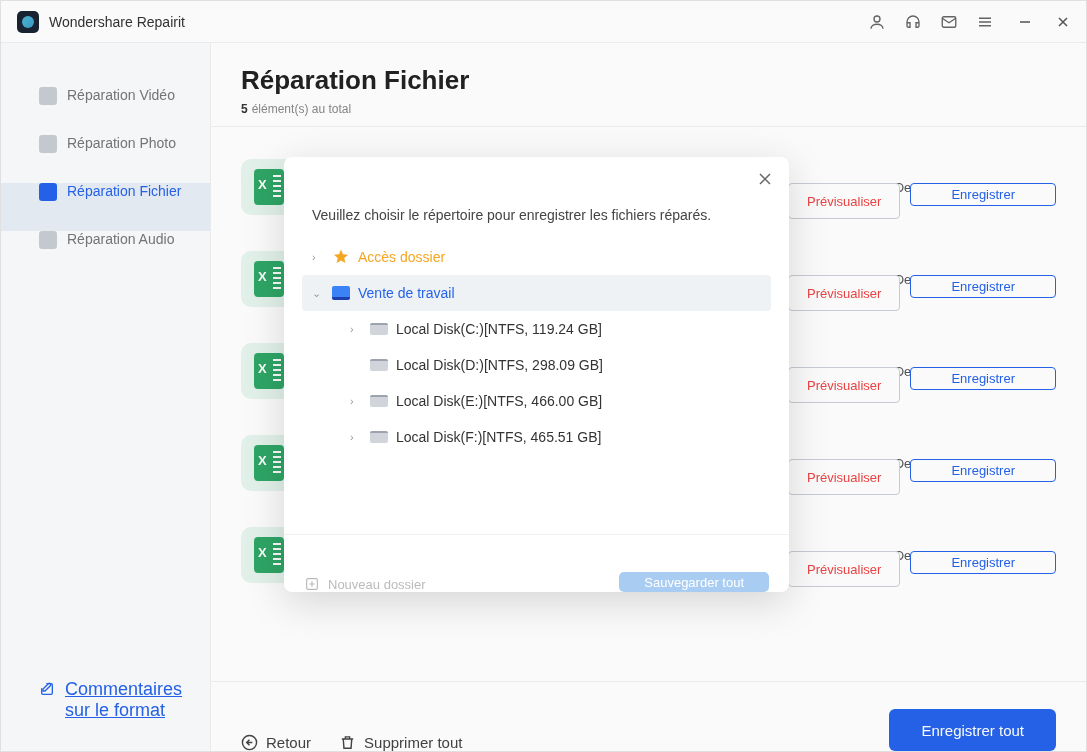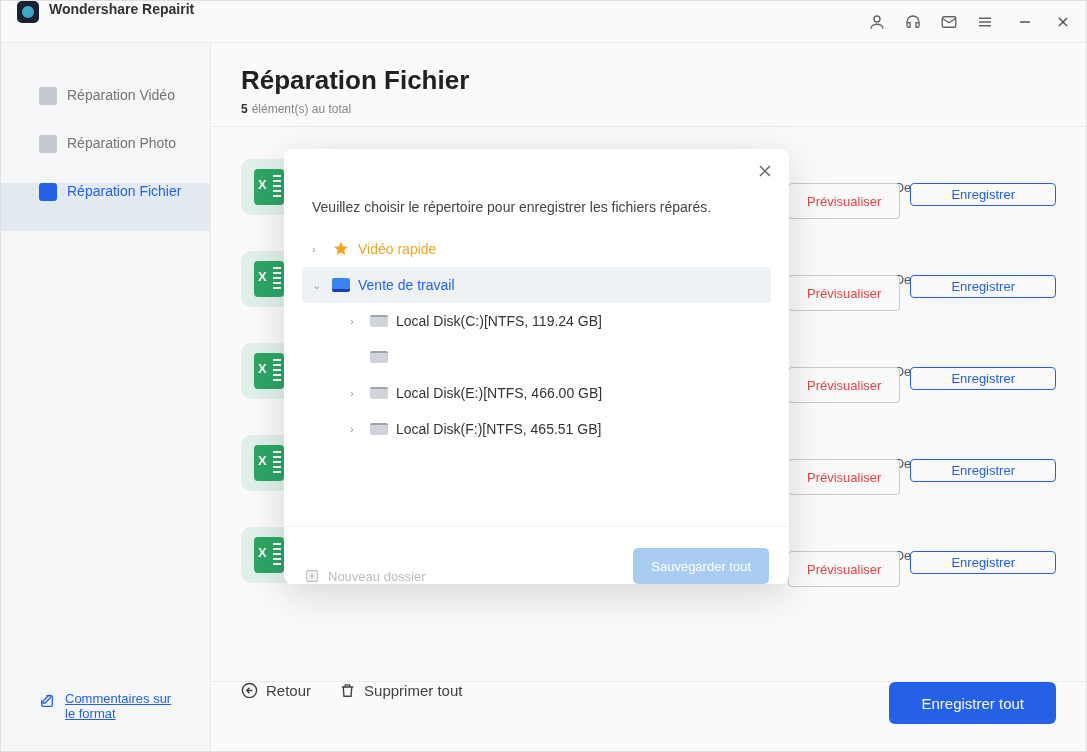--- a/index.html
+++ b/index.html
@@ -1,38 +1,38 @@
 <!DOCTYPE html>
 <html><head>
 <meta charset="utf-8">
 <style>
 * { margin:0; padding:0; box-sizing:border-box; font-family:-apple-system,BlinkMacSystemFont,"Segoe UI",sans-serif; }
 body { width:1087px; height:752px; background:#fff; overflow:hidden; position:relative; }
 .app { width:100%; height:100%; display:flex; flex-direction:column; border:1px solid #e5e5e5; }
-.titlebar { height:42px; display:flex; padding:0 16px; border-bottom:1px solid #f0f0f0;font-weight:bold; }
+.titlebar { height:42px; display:flex; align-items:center; padding:0 16px; border-bottom:1px solid #f0f0f0; }
 .logo { width:22px; height:22px; border-radius:5px; background:#1a2332; display:flex; align-items:center; justify-content:center; margin-right:10px; }
 .logo-inner { width:12px; height:12px; border-radius:50%; background:linear-gradient(135deg,#4db8d8,#3a9cc4); }
 .app-title { font-size:14px; color:#333; }
 .titlebar-right { margin-left:auto; display:flex; gap:18px; align-items:center; }
 .tb-icon { width:18px; height:18px; color:#666; cursor:pointer; display:flex; align-items:center; justify-content:center; }
 .tb-icon svg { width:18px; height:18px; }
 .win-ctrl { width:14px; height:14px; color:#555; cursor:pointer; display:flex; align-items:center; justify-content:center; margin-left:6px; }
 .main { flex:1; display:flex; overflow:hidden; }
 .sidebar { width:210px; background:#fafbfc; border-right:1px solid #f0f0f0; display:flex; flex-direction:column; padding-top:44px; }
 .side-item { height:48px; display:flex; padding:0 20px 0 38px; font-size:14px; color:#777; cursor:pointer; position:relative; }
 .side-item.active { background:#e8eef6; color:#2563eb; font-weight:500; }
 .side-item .sicon { width:18px; height:18px; position:absolute; left:38px; border-radius:3px; }
 .side-item span.lbl { margin-left:28px; }
 .side-item.active .sicon-file { background:#2563eb; }
 .sicon-video { background:#c8ccd4; }
 .sicon-photo { background:#c8ccd4; }
 .sicon-file { background:#c8ccd4; }
 .sicon-audio { background:#c8ccd4; }
 .sidebar-footer { margin-top:auto; padding:20px 38px 30px; }
-.sf-link { display:flex; align-items:flex-start; gap:10px; color:#2563eb; font-size:13px; text-decoration:underline; cursor:pointer; }
+.sf-link { display:flex; align-items:flex-start; gap:10px; color:#2563eb; font-size:18px; text-decoration:underline; cursor:pointer; }
 .sf-link svg { width:16px; height:16px; flex-shrink:0; margin-top:2px; }
 .content { flex:1; display:flex; flex-direction:column; overflow:hidden; background:#fff; }
 .page-head { padding:22px 30px 10px; border-bottom:1px solid #f0f0f0; }
 .page-title { font-size:26px; font-weight:600; color:#222; margin-bottom:6px; }
 .page-sub { font-size:12px; color:#888; }
 .page-sub b { color:#333; font-weight:600; margin-right:4px; }
 .list { flex:1; overflow:auto; padding:14px 30px; }
 .file-row { display:flex; align-items:center; gap:20px; padding:18px 0; }
 .file-icon { width:56px; height:56px; border-radius:10px; background:#e6f6ee; display:flex; align-items:center; justify-content:center; }
 .file-icon-inner { width:30px; height:36px; background:#2fa968; border-radius:4px; position:relative; }
@@ -41,43 +41,43 @@
 .file-info { flex:1; min-width:0; }
 .file-name { font-size:15px; font-weight:600; color:#222; }
 .file-size { display:flex; align-items:center; gap:6px; font-size:13px; color:#666; width:110px; }
 .file-size svg { width:14px; height:14px; }
 .file-path { display:flex; align-items:center; gap:6px; font-size:13px; color:#555; width:260px; overflow:hidden; white-space:nowrap; text-overflow:ellipsis; }
 .file-path svg { width:14px; height:14px; flex-shrink:0; }
 .file-actions { display:flex; gap:10px; margin-top:28px; position:absolute; right:0; }
 .row-wrap { position:relative; }
 .btn-outline { height:36px; padding:0 18px; border:1px solid #c9cfd8; background:#fff; border-radius:4px; font-size:13px; color:#ef4444; cursor:pointer; }
 .btn-outline-primary { height:23px; padding:0 40px; border:1px solid #2563eb; background:#fff; border-radius:4px; font-size:13px; color:#2563eb; cursor:pointer; }
-.footer { height:70px; border-top:1px solid #f0f0f0; display:flex; align-items:flex-start; padding:0 30px; gap:28px; }
+.footer { height:70px; border-top:1px solid #f0f0f0; display:flex; align-items:flex-end; padding:0 30px; gap:28px; }
 .ft-btn { display:flex; align-items:center; gap:8px; font-size:15px; color:#444; cursor:pointer; }
 .ft-btn svg { width:17px; height:17px; }
 .btn-primary { margin-left:auto; height:42px; padding:0 32px; background:#2563eb; color:#fff; border:none; border-radius:6px; font-size:15px; font-weight:500; cursor:pointer; }
 .modal-backdrop { position:absolute; inset:0; background:rgba(0,0,0,0.02); }
-.modal { position:absolute; left:284px; top:149px; width:505px; height:435px; background:#fff; border-radius:8px; box-shadow:0 10px 40px rgba(0,0,0,0.15); display:flex; flex-direction:column; }
+.modal { position:absolute; left:284px; top:157px; width:505px; height:435px; background:#fff; border-radius:8px; box-shadow:0 10px 40px rgba(0,0,0,0.15); display:flex; flex-direction:column; }
 .modal-close { position:absolute; top:14px; right:16px; cursor:pointer; color:#666; }
 .modal-close svg { width:16px; height:16px; }
 .modal-msg { padding:50px 28px 16px; font-size:14px; color:#444; }
 .tree { flex:1; padding:0 18px; overflow:auto; }
 .tree-row { height:36px; display:flex; align-items:center; gap:8px; padding:0 10px; font-size:14px; color:#333; cursor:pointer; border-radius:4px; }
 .tree-row.selected { background:#eef2f5; }
 .tree-chevron { width:12px; color:#999; font-size:11px; }
 .tree-star { width:18px; height:18px; color:#f5a623; }
 .tree-pc { width:18px; height:14px; background:#3b82f6; border-radius:2px; border-bottom:3px solid #1e40af; }
 .tree-disk { width:18px; height:12px; background:#d1d5db; border-radius:2px; border-top:2px solid #9ca3af; }
 .tree-row.quick { color:#f5a623; font-weight:500; }
 .tree-row.pc { color:#2563eb; font-weight:500; }
 .tree-indent { width:30px; }
 .modal-footer { height:58px; border-top:1px solid #f0f0f0; display:flex; align-items:flex-end; padding:0 20px; gap:8px; }
 .new-folder { display:flex; align-items:center; gap:8px; color:#bbb; font-size:13px; }
 .new-folder svg { width:16px; height:16px; }
-.btn-save-all { margin-left:auto; height:36px; padding:0 18px; background:#a9ccf2; color:#fff; border:none; border-radius:5px; font-size:13px; cursor:pointer; }
+.btn-save-all { margin-left:auto; height:20px; padding:0 25px; background:#a9ccf2; color:#fff; border:none; border-radius:5px; font-size:13px; cursor:pointer; }
 </style>
 </head>
 <body>
 
 <div class="app">
   <div class="titlebar">
     <div class="logo">
         <div class="logo-inner"></div>
       </div>
     <div class="app-title">Wondershare Repairit</div>
@@ -123,20 +123,24 @@
           <div class="sicon sicon-video"></div>
           <span class="lbl">Réparation Vidéo</span>
         </div>
       <div class="side-item">
           <div class="sicon sicon-photo"></div>
           <span class="lbl">Réparation Photo</span>
         </div>
       <div class="side-item active">
           <div class="sicon sicon-file"></div>
           <span class="lbl">Réparation Fichier</span>
+        </div>
+      <div class="side-item">
+          <div class="sicon sicon-audio"></div>
+          <span class="lbl">Réparation Audio</span>
         </div>
       <div class="sidebar-footer">
         <div class="sf-link">
           <svg viewBox="0 0 24 24" fill="none" stroke="currentColor" stroke-width="2">
               <path d="M11 4h7a2 2 0 012 2v12a2 2 0 01-2 2H6a2 2 0 01-2-2v-7"></path>
               <path d="M14 4l-8 8v3h3l8-8a2 2 0 00-3-3z"></path>
             </svg>
           <span>Commentaires sur le format</span>
         </div>
       </div>
@@ -314,38 +318,39 @@
   <div class="modal-close"><svg viewBox="0 0 16 16" stroke="currentColor" stroke-width="1.5">
         <path d="M3 3l10 10M13 3L3 13"></path>
       </svg></div>
   <div class="modal-msg">Veuillez choisir le répertoire pour enregistrer les fichiers réparés.</div>
   <div class="tree">
     <div class="tree-row quick">
       <span class="tree-chevron">›</span>
       <svg class="tree-star" viewBox="0 0 24 24" fill="currentColor">
           <path d="M12 2l2.6 6.3 6.8.6-5.1 4.5 1.6 6.6L12 16.8 6.1 20l1.6-6.6L2.6 8.9l6.8-.6z"></path>
         </svg>
-      <span>Vidéo rapide</span>
+      <span>Accès dossier</span>
     </div>
     <div class="tree-row pc selected">
       <span class="tree-chevron">⌄</span>
       <div class="tree-pc"></div>
       <span>Vente de travail</span>
     </div>
     <div id="disk-list">
         <div class="tree-row">
           <span class="tree-indent"></span>
           <span class="tree-chevron">›</span>
           <div class="tree-disk"></div>
           <span>Local Disk(C:)[NTFS, 119.24  GB]</span>
         </div>
         <div class="tree-row">
           <span class="tree-indent"></span>
           <span class="tree-chevron"></span>
           <div class="tree-disk"></div>
+          <span>Local Disk(D:)[NTFS, 298.09  GB]</span>
         </div>
         <div class="tree-row">
           <span class="tree-indent"></span>
           <span class="tree-chevron">›</span>
           <div class="tree-disk"></div>
           <span>Local Disk(E:)[NTFS, 466.00  GB]</span>
         </div>
         <div class="tree-row">
           <span class="tree-indent"></span>
           <span class="tree-chevron">›</span>

